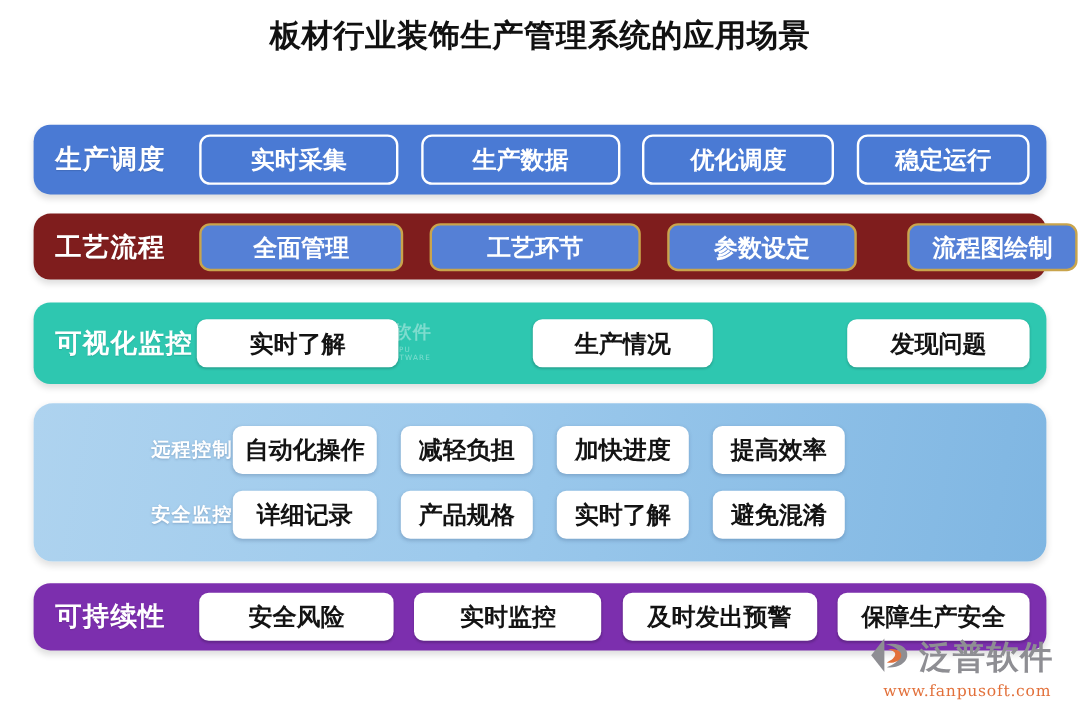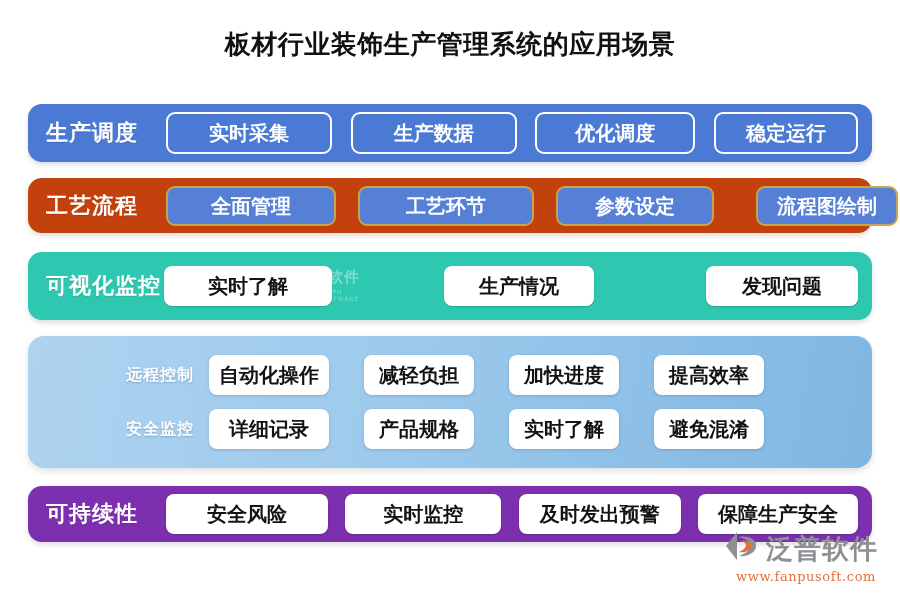--- a/index.html
+++ b/index.html
@@ -20,21 +20,21 @@
   .page {
     position: relative;
     width: 900px;
     height: 600px;
     background: #ffffff;
   }
 
   
   .title {
     position: absolute;
-    top: 26px;
+    top: 12px;
     left: 0;
     width: 900px;
     text-align: center;
     font-size: 26px;
     font-weight: bold;
     color: #111111;
     letter-spacing: 0.5px;
     line-height: 36px;
   }
 
@@ -95,21 +95,21 @@
   #band-scheduling .pill-row { gap: 14px; }
   #band-scheduling .pill:nth-child(1) { width: 166px; }
   #band-scheduling .pill:nth-child(2) { width: 166px; }
   #band-scheduling .pill:nth-child(3) { width: 160px; }
   #band-scheduling .pill:nth-child(4) { width: 144px; }
 
   
   #band-process {
     top: 178px;
     height: 55px;
-    background: #c2410c;
+    background: #7f1d1d;
     padding: 0 14px 0 18px;
   }
   #band-process .band-label { width: 120px; }
   #band-process .pill {
     background: #5580d6;
     color: #ffffff;
     border: 2px solid #c9a44c;
     height: 40px;
   }
   #band-process .pill-row { gap: 22px; }
@@ -162,21 +162,20 @@
     letter-spacing: 1px;
     text-shadow: 0 1px 2px rgba(60,90,130,0.35);
   }
   .subrow .pill-row { gap: 20px; justify-content: flex-start; }
   .subrow .pill {
     background: #ffffff;
     color: #131313;
     height: 40px;
     border-radius: 8px;
     box-shadow: 0 1px 3px rgba(50,80,120,0.25);
-    margin-left: 15px;
   }
   .subrow .pill:nth-child(1) { width: 120px; }
   .subrow .pill:nth-child(2) { width: 110px; }
   .subrow .pill:nth-child(3) { width: 110px; }
   .subrow .pill:nth-child(4) { width: 110px; }
 
   
   #band-sustain {
     top: 486px;
     height: 56px;

